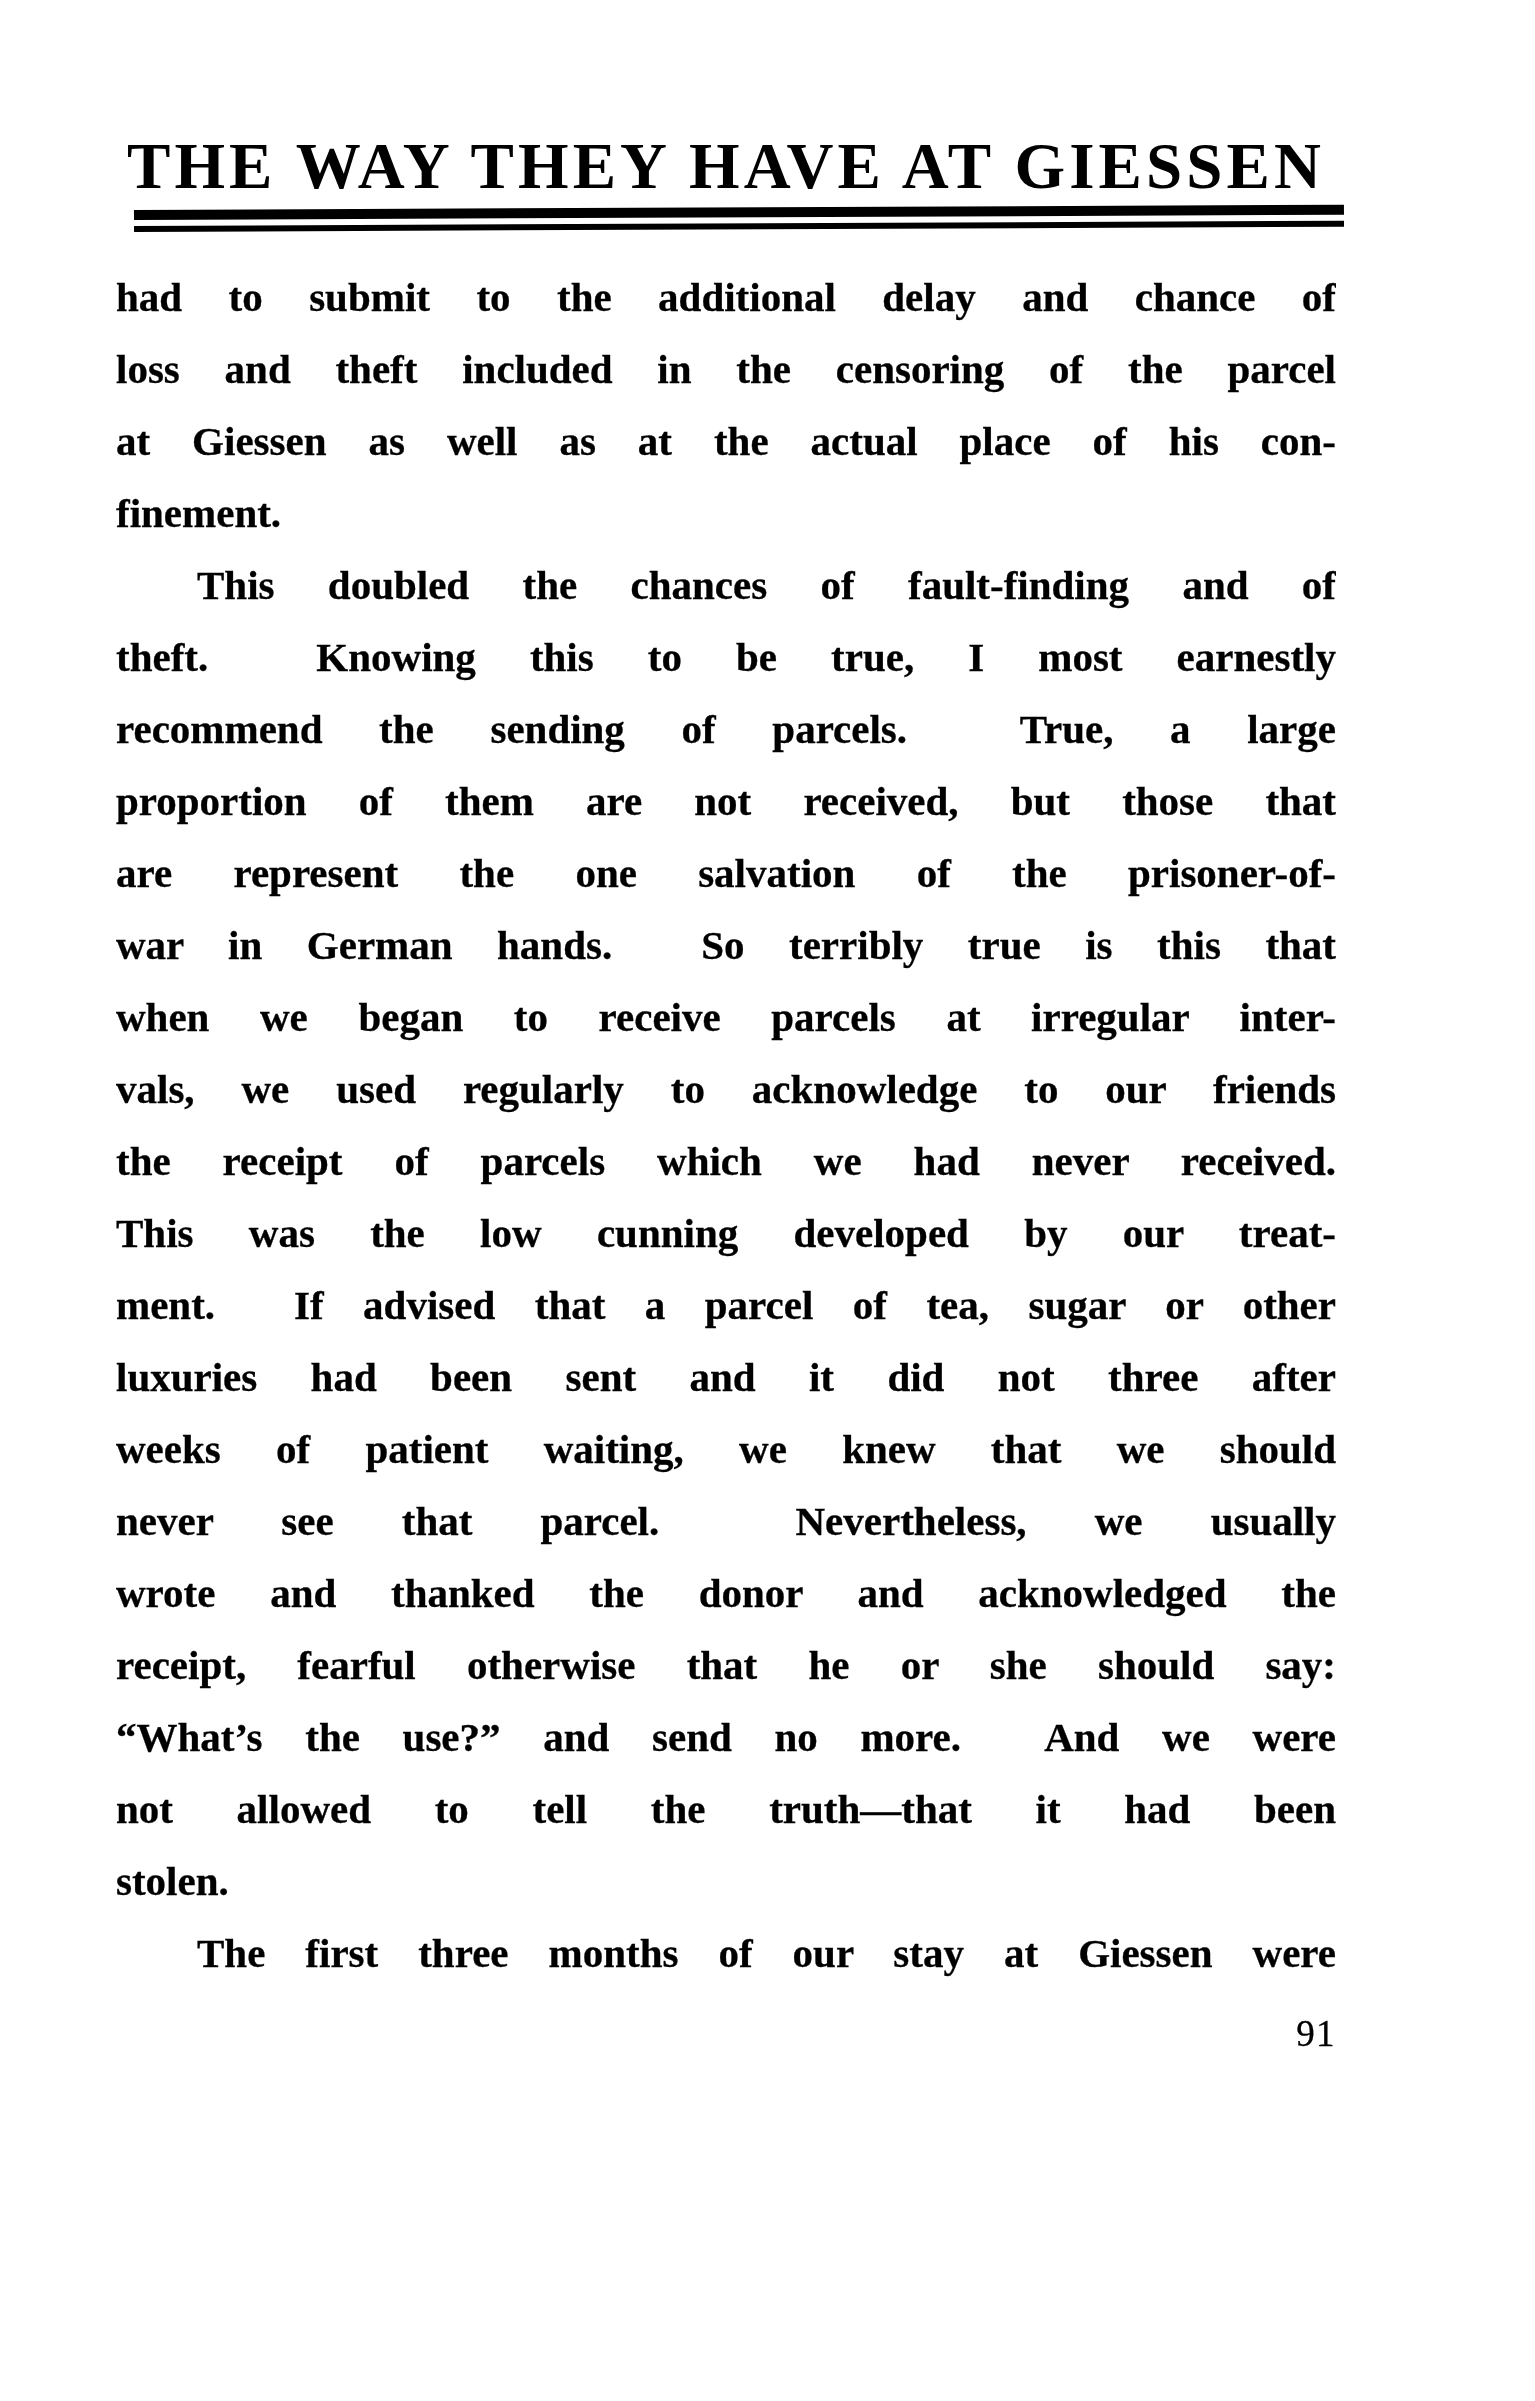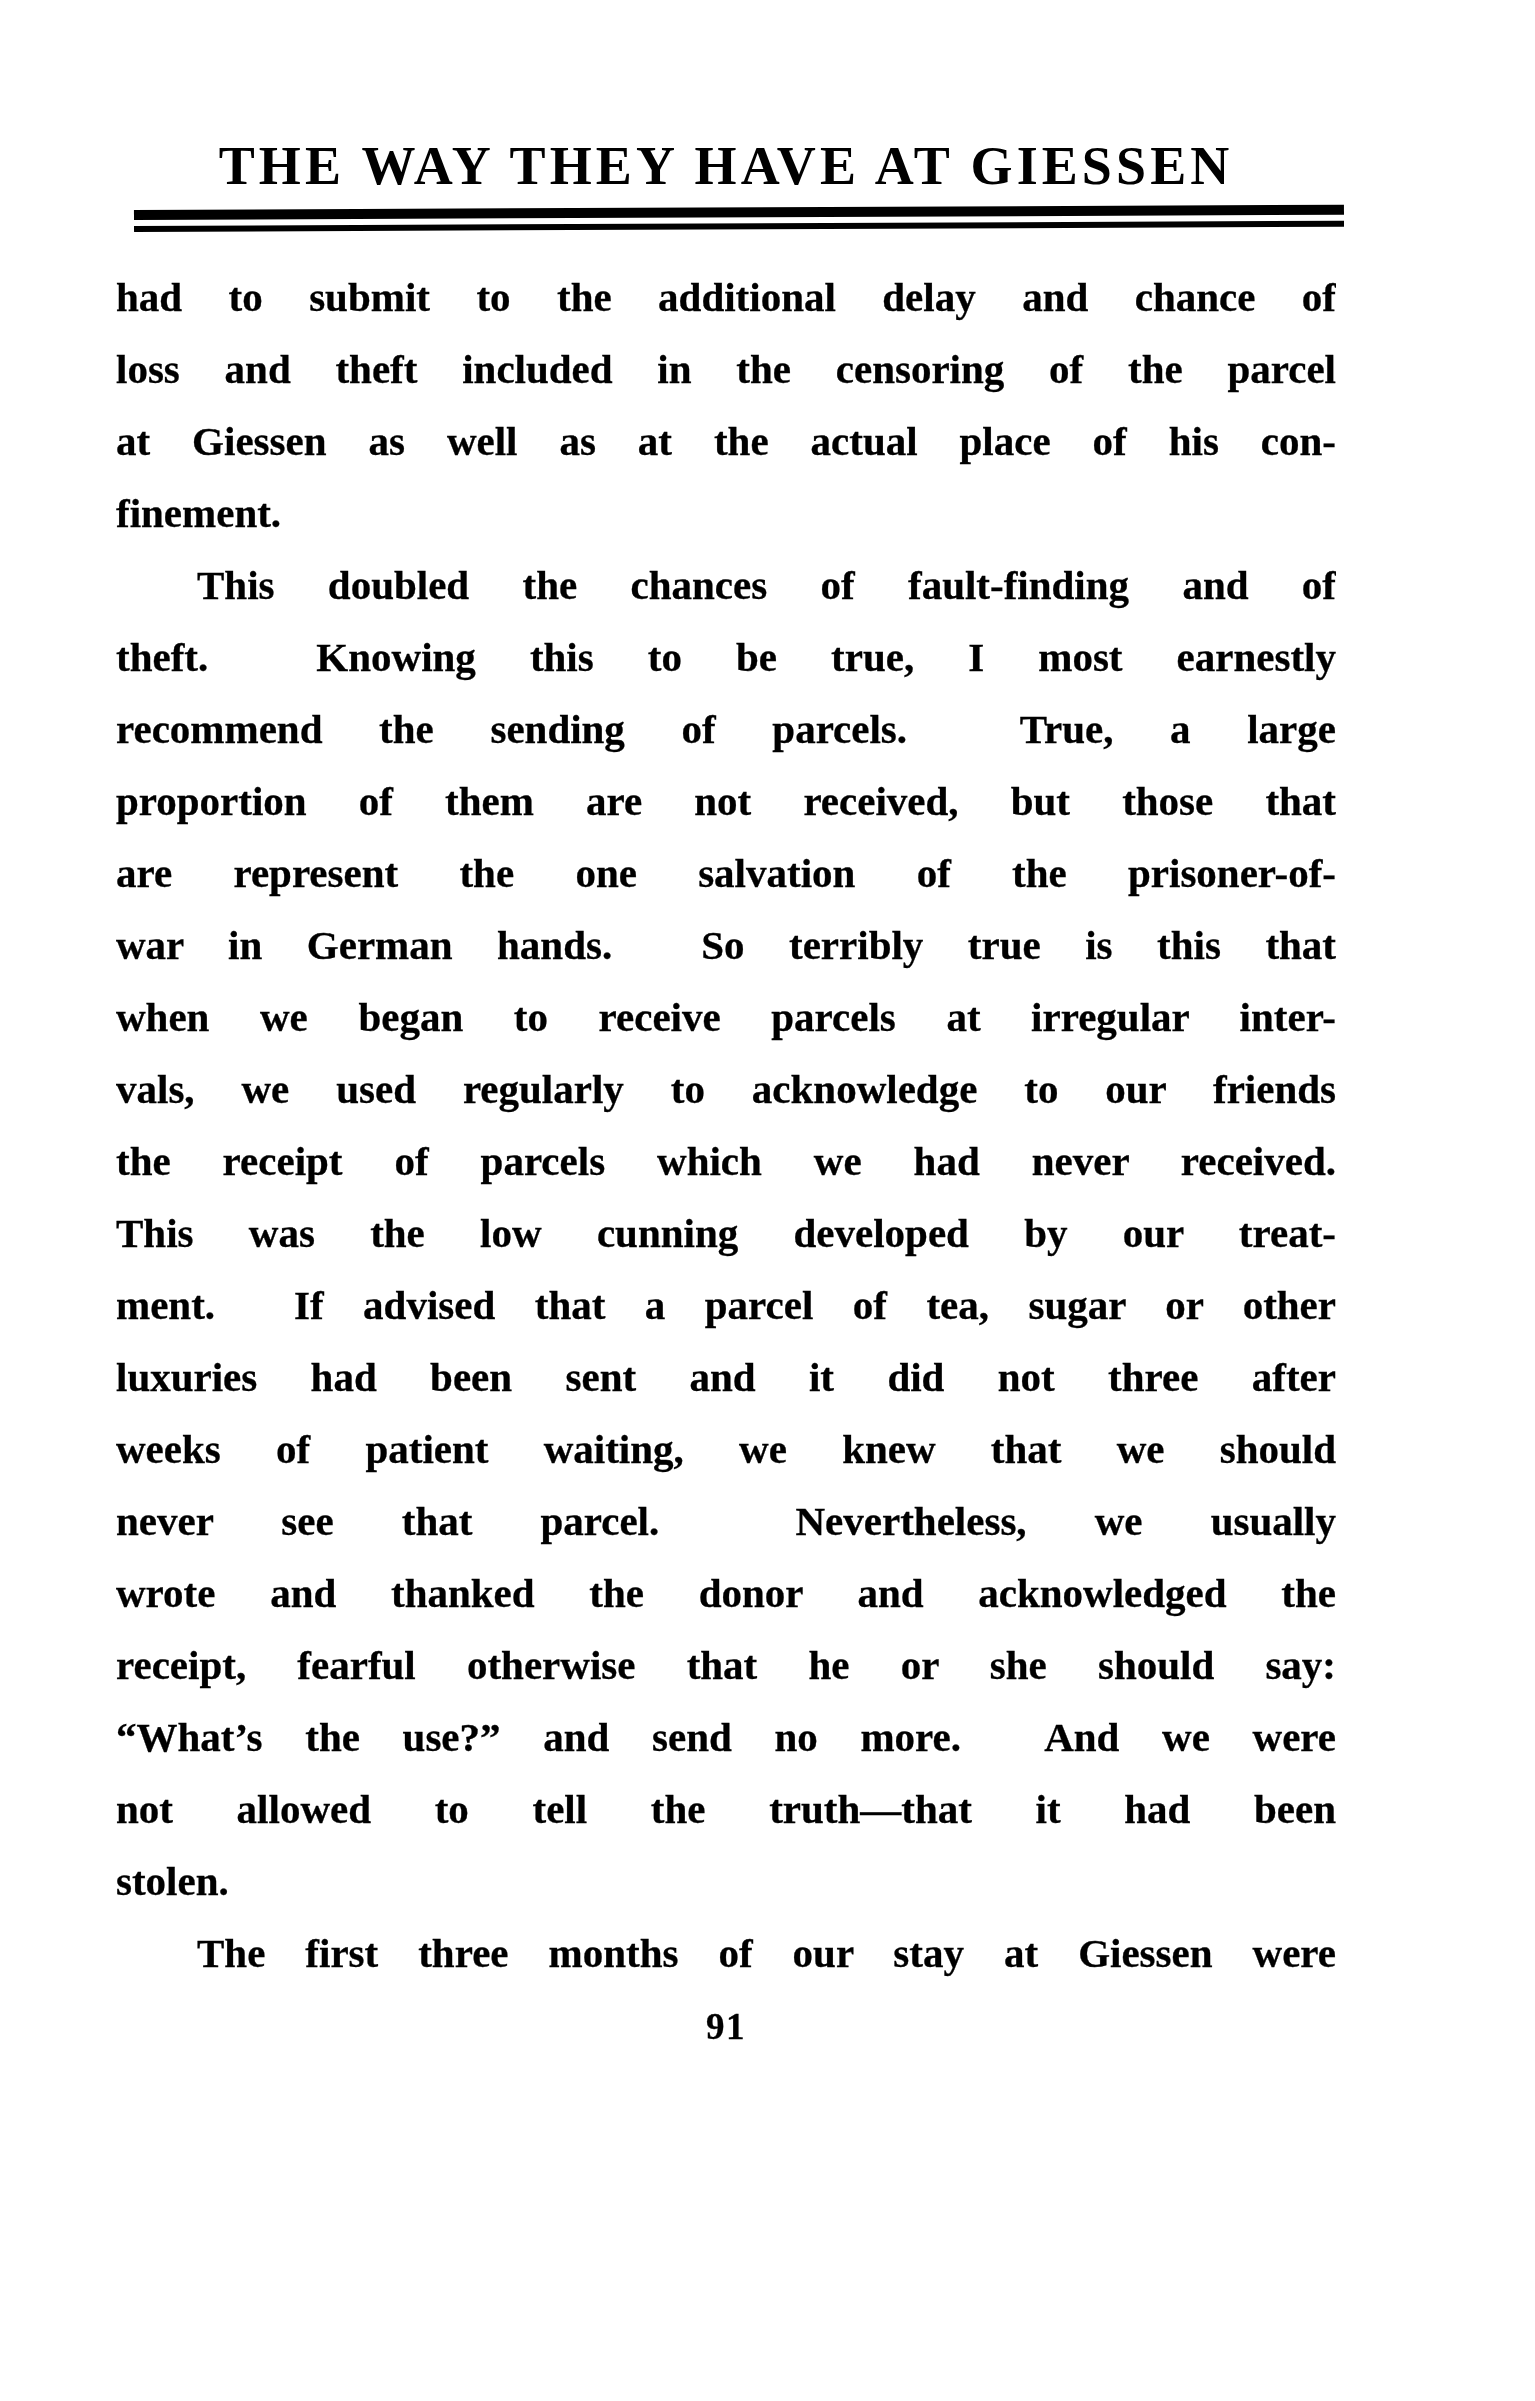--- a/index.html
+++ b/index.html
@@ -19,21 +19,21 @@
   .content {
     position: absolute;
     left: 116px;
     top: 0;
     width: 1220px;
   }
   .running-head {
     margin-top: 141px;
     text-align: center;
     font-weight: bold;
-    font-size: 54px;
+    font-size: 65px;
     line-height: 51px;
     letter-spacing: 4.1px;
     white-space: nowrap;
   }
   .rules {
     margin-top: 18px;
     margin-left: 18px;
     width: 1210px;
     transform: rotate(-0.25deg);
     transform-origin: left center;
@@ -61,26 +61,25 @@
     text-align-last: justify;
     overflow: hidden;
   }
   .line.noj {
     text-align-last: left;
   }
   .line.indent {
     text-indent: 81px;
   }
   .page-number {
-    margin-top: 17px;
-    text-align: center;
+    margin-top: 24px;
+    text-align: right;
     font-size: 37px;
     line-height: 41px;
     letter-spacing: 1.4px;
-    font-weight: bold;
     -webkit-text-stroke: 0.3px #000000;
   }
 </style>
 </head>
 <body>
 
 <div class="page">
   <div class="content">
     <div class="running-head">THE WAY THEY HAVE AT GIESSEN</div>
     <div class="rules">

